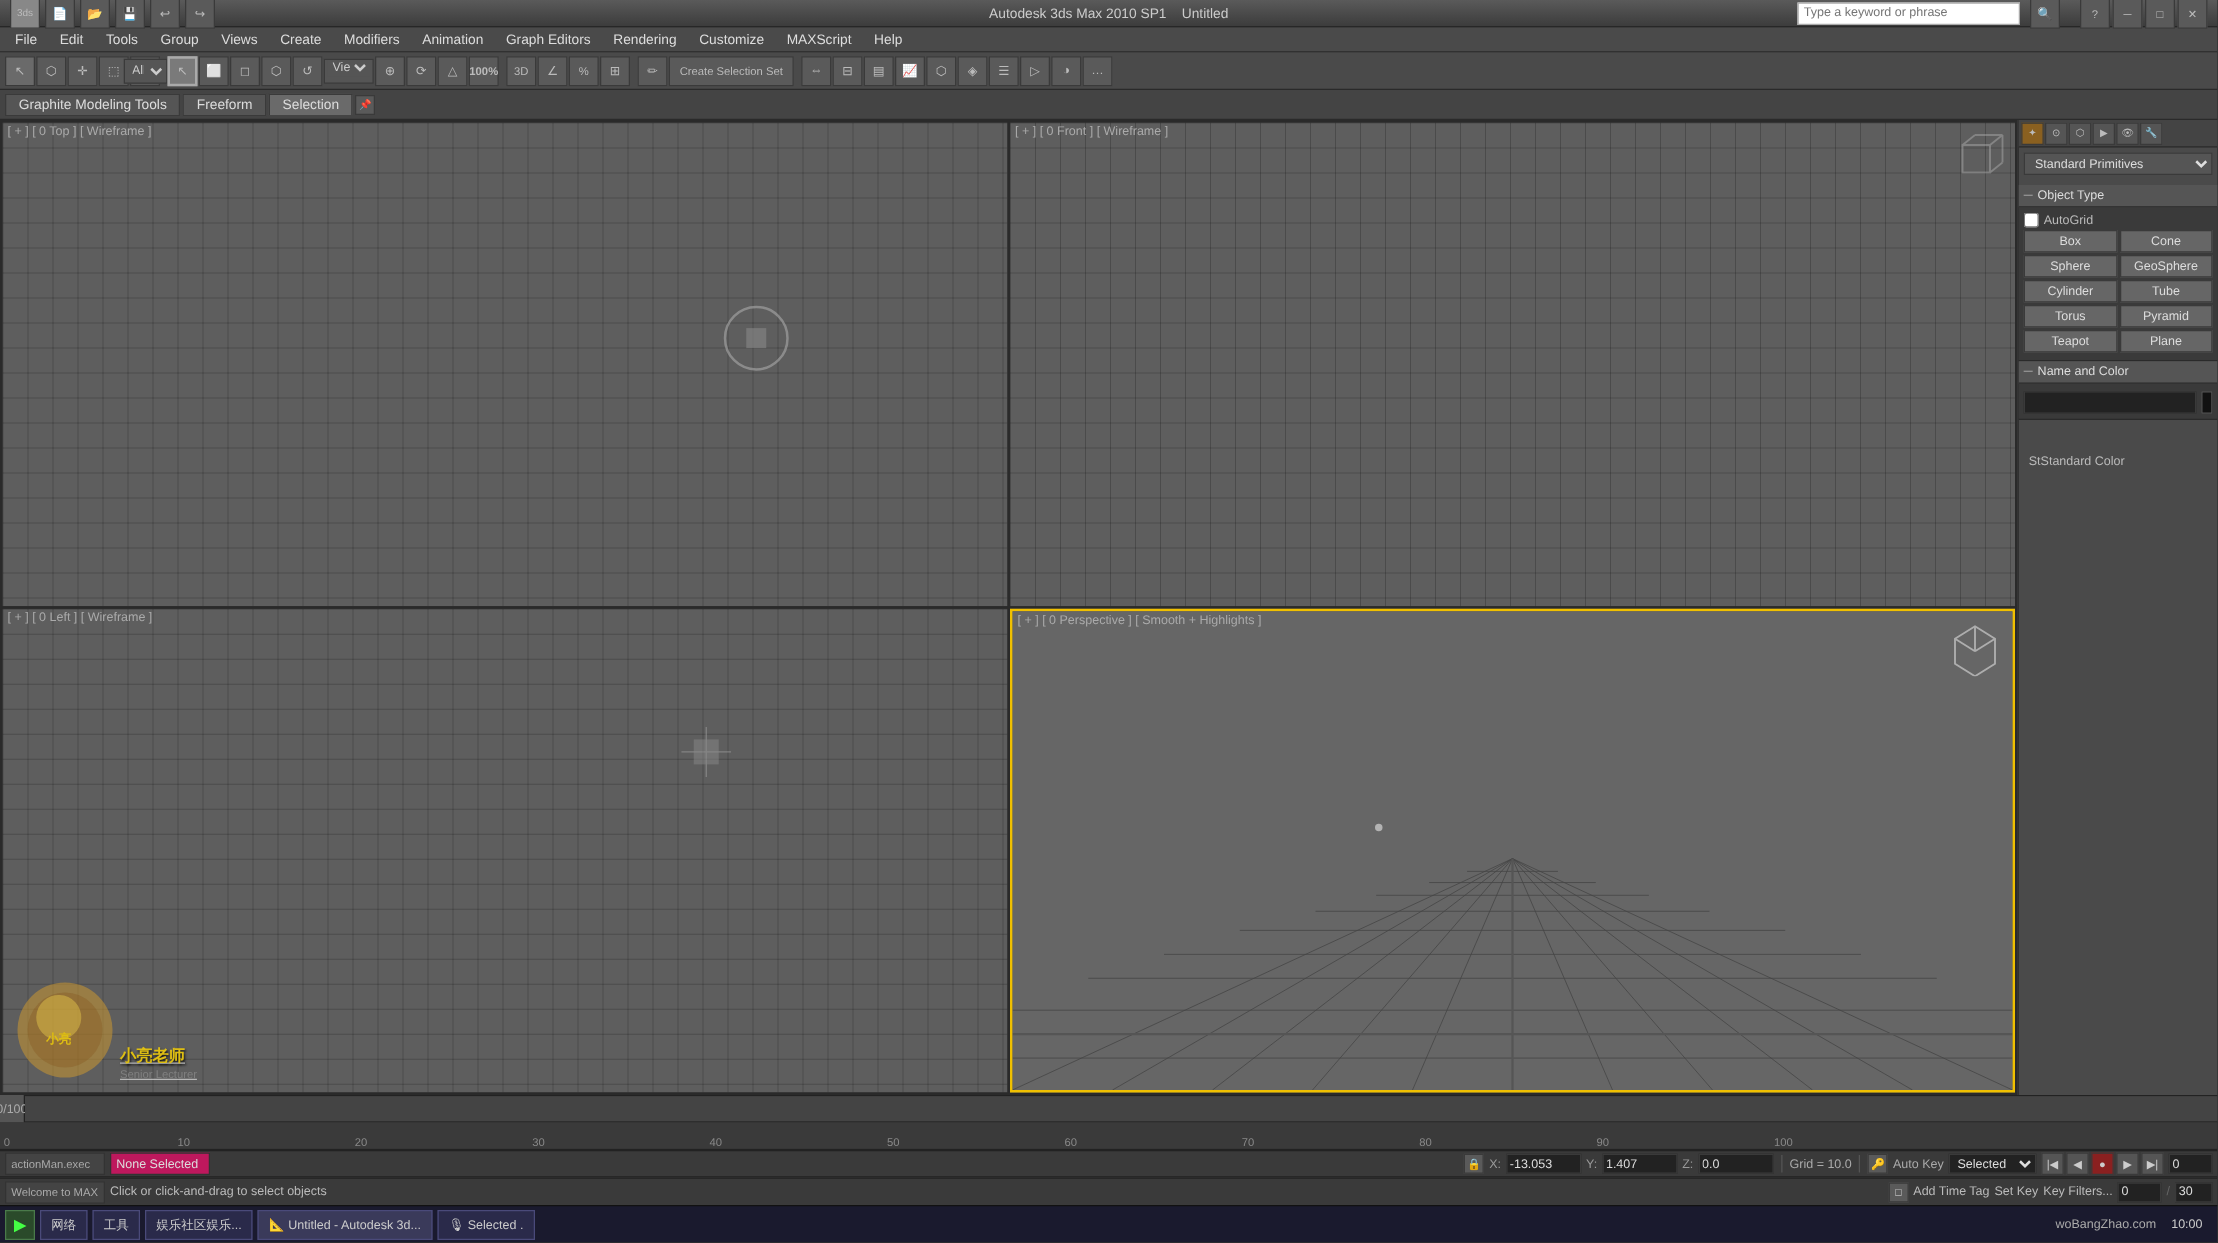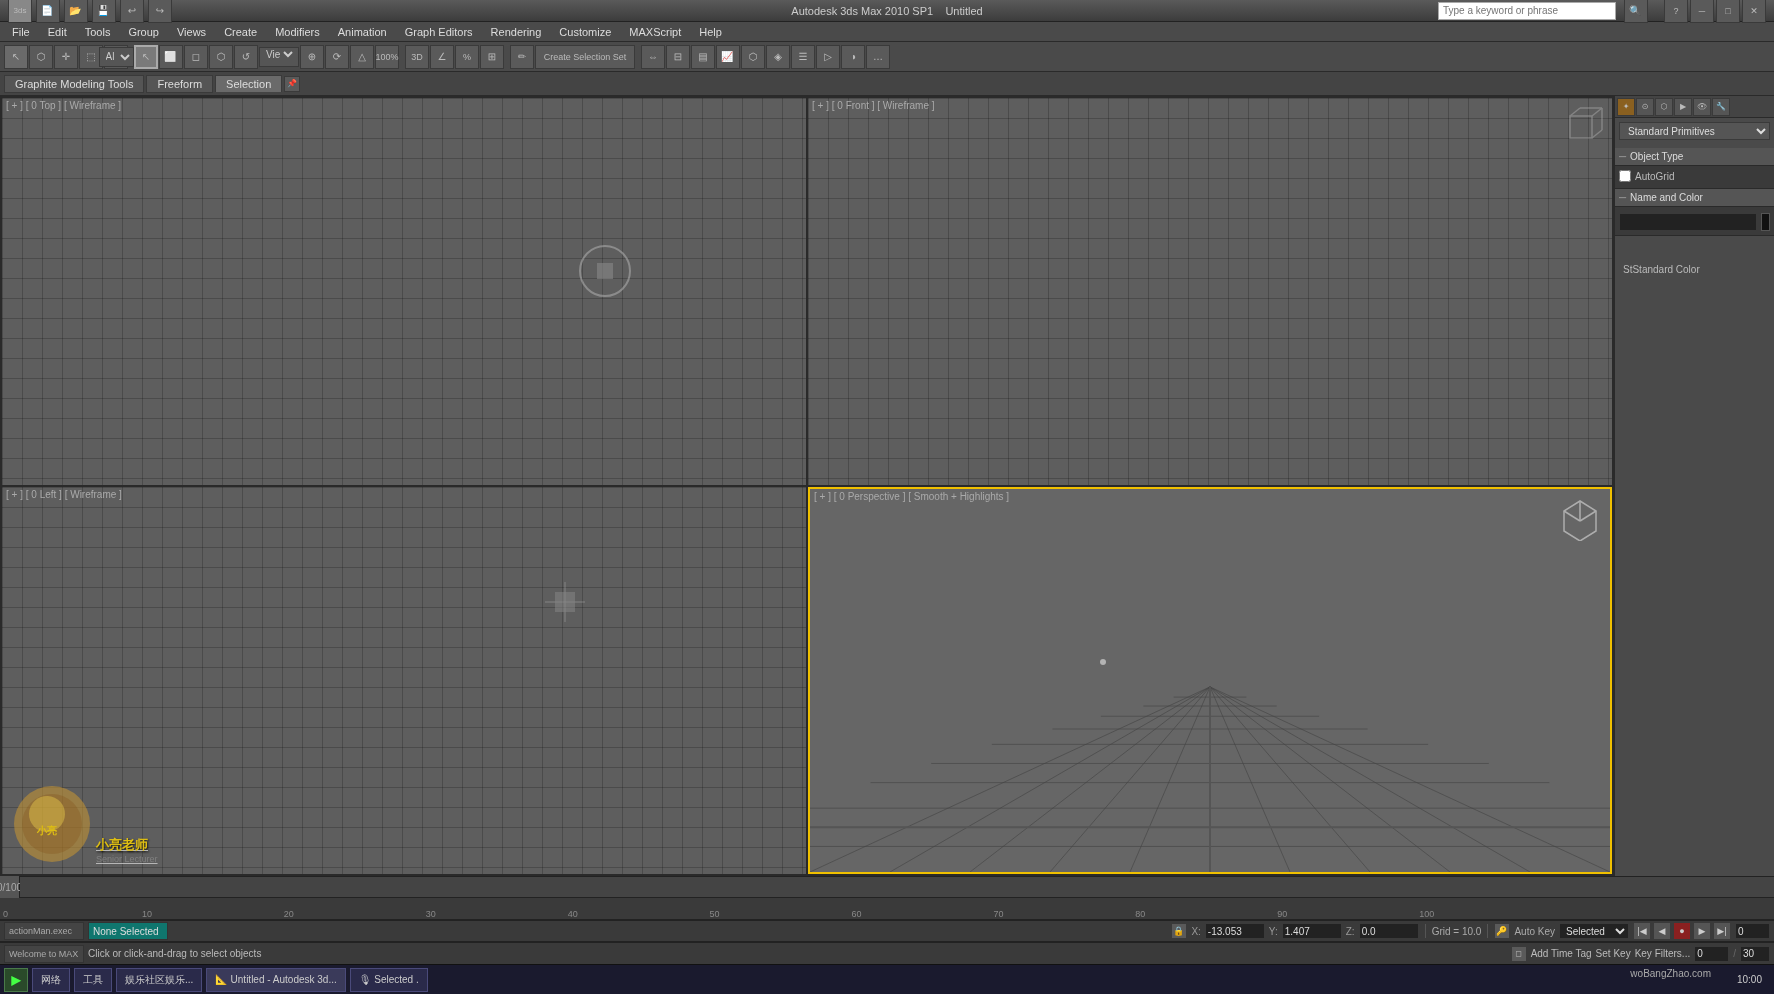--- a/index.html
+++ b/index.html
@@ -312,21 +312,21 @@
     }
     .start-btn {
       height: 24px; width: 24px;
       background: #2a4a2a;
       border: 1px solid #4a7a4a;
       cursor: pointer;
       display: flex; align-items: center; justify-content: center;
       color: #4f4; font-size: 12px; font-weight: bold;
     }
     .taskbar-spacer { flex: 1; }
-    .taskbar-right { display: flex; gap: 18px; color: #aaa; font-size: 10px; }
+    .taskbar-right { display: flex; align-items: center; gap: 4px; color: #aaa; font-size: 10px; }
 
     
     .anim-controls { display: flex; align-items: center; gap: 2px; }
     .anim-btn {
       width: 18px; height: 18px;
       background: #555;
       border: 1px solid #3a3a3a;
       cursor: pointer;
       display: flex; align-items: center; justify-content: center;
       font-size: 9px; color: #ccc;
@@ -417,21 +417,21 @@
   <div class="tb-btn">⬜</div>
   <div class="tb-btn">◻</div>
   <div class="tb-btn">⬡</div>
   <div class="tb-btn">↺</div>
   <div class="tb-select" style="width:40px;height:20px;">
     <select style="background:#555;border:none;color:#ccc;font-size:10px;width:100%;"><option>View</option></select>
   </div>
   <div class="tb-btn">⊕</div>
   <div class="tb-btn">⟳</div>
   <div class="tb-btn">△</div>
-  <div class="tb-btn" style="font-size:9px;">100%</div>
+  <div class="tb-btn" style="font-size:9px;font-weight:bold;">100%</div>
   <div class="tb-separator"></div>
   <div class="tb-btn" style="font-size:9px;">3D</div>
   <div class="tb-btn">∠</div>
   <div class="tb-btn" style="font-size:9px;">%</div>
   <div class="tb-btn">⊞</div>
   <div class="tb-separator"></div>
   <div class="tb-btn">✏</div>
   <div style="display:flex;align-items:center;">
     <div class="tb-btn" style="font-size:9px;width:100px;">Create Selection Set</div>
   </div>
@@ -586,20 +586,32 @@
     <div class="rp-section">
       <div class="rp-section-header">
         <span class="minus">─</span>
         <span>Object Type</span>
       </div>
       <div class="rp-content">
         <div class="rp-checkbox-row">
           <input type="checkbox" class="rp-checkbox" style="">
           <span>AutoGrid</span>
         </div>
+        <div class="rp-btn-grid">
+          <div class="rp-btn">Box</div>
+          <div class="rp-btn">Cone</div>
+          <div class="rp-btn">Sphere</div>
+          <div class="rp-btn">GeoSphere</div>
+          <div class="rp-btn">Cylinder</div>
+          <div class="rp-btn">Tube</div>
+          <div class="rp-btn">Torus</div>
+          <div class="rp-btn">Pyramid</div>
+          <div class="rp-btn">Teapot</div>
+          <div class="rp-btn">Plane</div>
+        </div>
       </div>
     </div>
 
     <div class="rp-section">
       <div class="rp-section-header">
         <span class="minus">─</span>
         <span>Name and Color</span>
       </div>
       <div class="rp-content">
         <div class="rp-name-color">
@@ -637,21 +649,21 @@
     <div class="ruler-tick" style="left:64%;">80</div>
     <div class="ruler-tick" style="left:72%;">90</div>
     <div class="ruler-tick" style="left:80%;">100</div>
   </div>
 </div>
 
 <div id="statusbar">
   <div style="width:80px;height:18px;background:#444;border:1px solid #333;display:flex;align-items:center;padding:0 4px;">
     <span style="font-size:9px;color:#aaa;">actionMan.exec</span>
   </div>
-  <div style="width:80px;height:18px;background:#0f766e;border:1px solid #333;padding:0 4px;display:flex;align-items:center;">
+  <div style="width:80px;height:18px;background:#be185d;border:1px solid #333;padding:0 4px;display:flex;align-items:center;">
     <span style="font-size:10px;color:#ddd;">None Selected</span>
   </div>
   <div style="flex:1;display:flex;align-items:center;justify-content:flex-end;gap:4px;">
     <div class="tb-btn" style="width:16px;height:16px;font-size:9px;">🔒</div>
     <span class="coord-label">X:</span>
     <input class="status-input" value="-13.053" style="">
     <span class="coord-label">Y:</span>
     <input class="status-input" value="1.407" style="">
     <span class="coord-label">Z:</span>
     <input class="status-input" value="0.0" style="">

